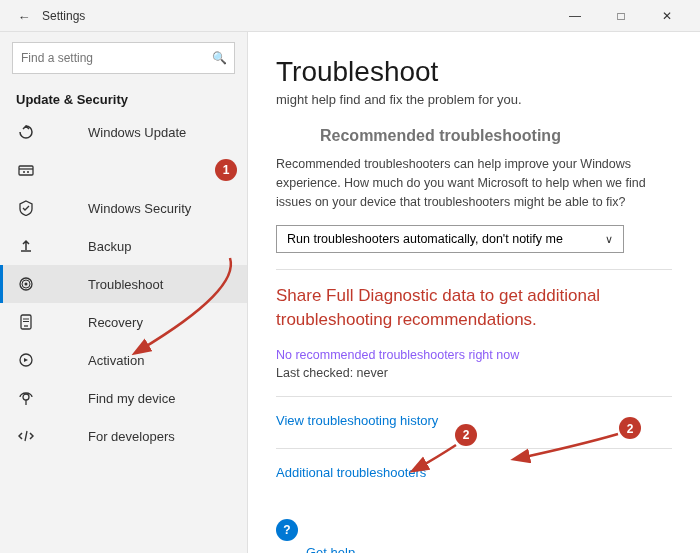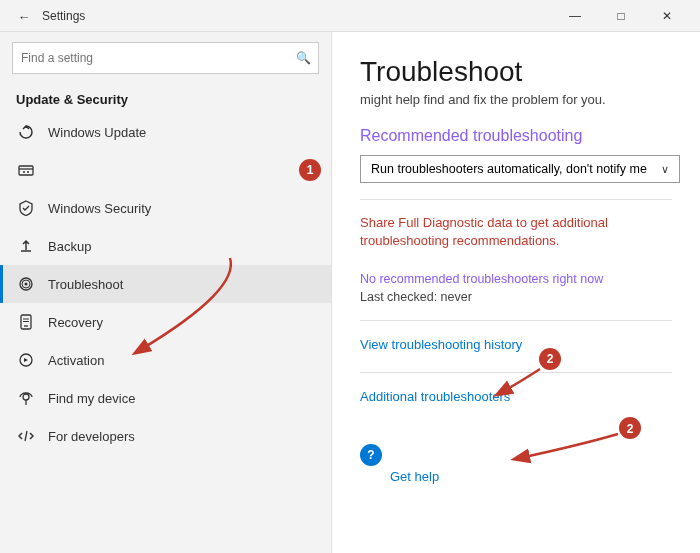--- a/index.html
+++ b/index.html
@@ -56,21 +56,21 @@
 
     
     .app-body {
       display: flex;
       flex: 1;
       overflow: hidden;
     }
 
     
     .sidebar {
-      width: 332px;
+      width: 248px;
       background: #f3f3f3;
       border-right: 1px solid #e0e0e0;
       display: flex;
       flex-direction: column;
       flex-shrink: 0;
       overflow-y: auto;
     }
     .sidebar-search {
       margin: 10px 12px;
       position: relative;
@@ -99,20 +99,21 @@
       padding: 8px 16px 6px 16px;
     }
     .nav-item {
       display: flex;
       align-items: center;
       padding: 9px 16px;
       cursor: pointer;
       font-size: 13px;
       color: #333;
       position: relative;
+      gap: 40px;
     }
     .nav-item.active {
       background: #e5e5e5;
       border-left: 3px solid #0078d4;
     }
     .nav-item.active { padding-left: 13px; }
     .nav-icon {
       width: 20px;
       height: 20px;
       margin-right: 12px;
@@ -151,61 +152,62 @@
       color: #1a1a1a;
       margin-bottom: 4px;
     }
     .page-subtitle {
       font-size: 13px;
       color: #444;
       margin-bottom: 20px;
     }
     .section-heading {
       font-size: 16px;
-      font-weight: 400;
-      color: #8b5cf6;
+      font-weight: 700;
+      color: #737373;
       margin-bottom: 10px;
+      margin-left: 44px;
     }
     .section-description {
       font-size: 12.5px;
       color: #444;
       line-height: 1.5;
       margin-bottom: 14px;
     }
     .dropdown-select {
       display: flex;
       align-items: center;
       border: 1px solid #999;
       padding: 6px 10px;
       font-size: 12.5px;
       cursor: pointer;
-      width: 320px;
+      width: 348px;
       justify-content: space-between;
       margin-bottom: 16px;
       background: #fff;
     }
     .dropdown-arrow { font-size: 11px; color: #333; }
     .divider {
       border: none;
       border-top: 1px solid #e0e0e0;
       margin: 14px 0;
     }
     .link-text {
       color: #0078d4;
       font-size: 13px;
       cursor: pointer;
       text-decoration: none;
       display: inline-block;
       margin-bottom: 6px;
     }
     .diagnostic-link {
       color: #c0392b;
-      font-size: 13px;
-      cursor: pointer;
-      margin-bottom: 22px;
+      font-size: 17px;
+      cursor: pointer;
+      margin-bottom: 16px;
       display: block;
       line-height: 1.4;
     }
     .info-text {
       font-size: 12.5px;
       color: #8b5cf6;
       margin-bottom: 4px;
     }
     .last-checked {
       font-size: 12.5px;
@@ -350,20 +352,21 @@
       </span>
       <span>For developers</span>
     </div>
   </div>
 
   <div class="main-content">
     <h1 class="page-title">Troubleshoot</h1>
     <p class="page-subtitle">might help find and fix the problem for you.</p>
 
     <h2 class="section-heading">Recommended troubleshooting</h2>
+    <p class="section-description">Recommended troubleshooters can help improve your Windows experience. How much do you want Microsoft to help when we find issues on your device that troubleshooters might be able to fix?</p>
 
     <div class="dropdown-select">
       <span style="font-size:12.5px;">Run troubleshooters automatically, don't notify me</span>
       <span class="dropdown-arrow">∨</span>
     </div>
 
     <hr class="divider">
 
     <a class="diagnostic-link">Share Full Diagnostic data to get additional troubleshooting recommendations.</a>
     <p class="info-text">No recommended troubleshooters right now</p>

